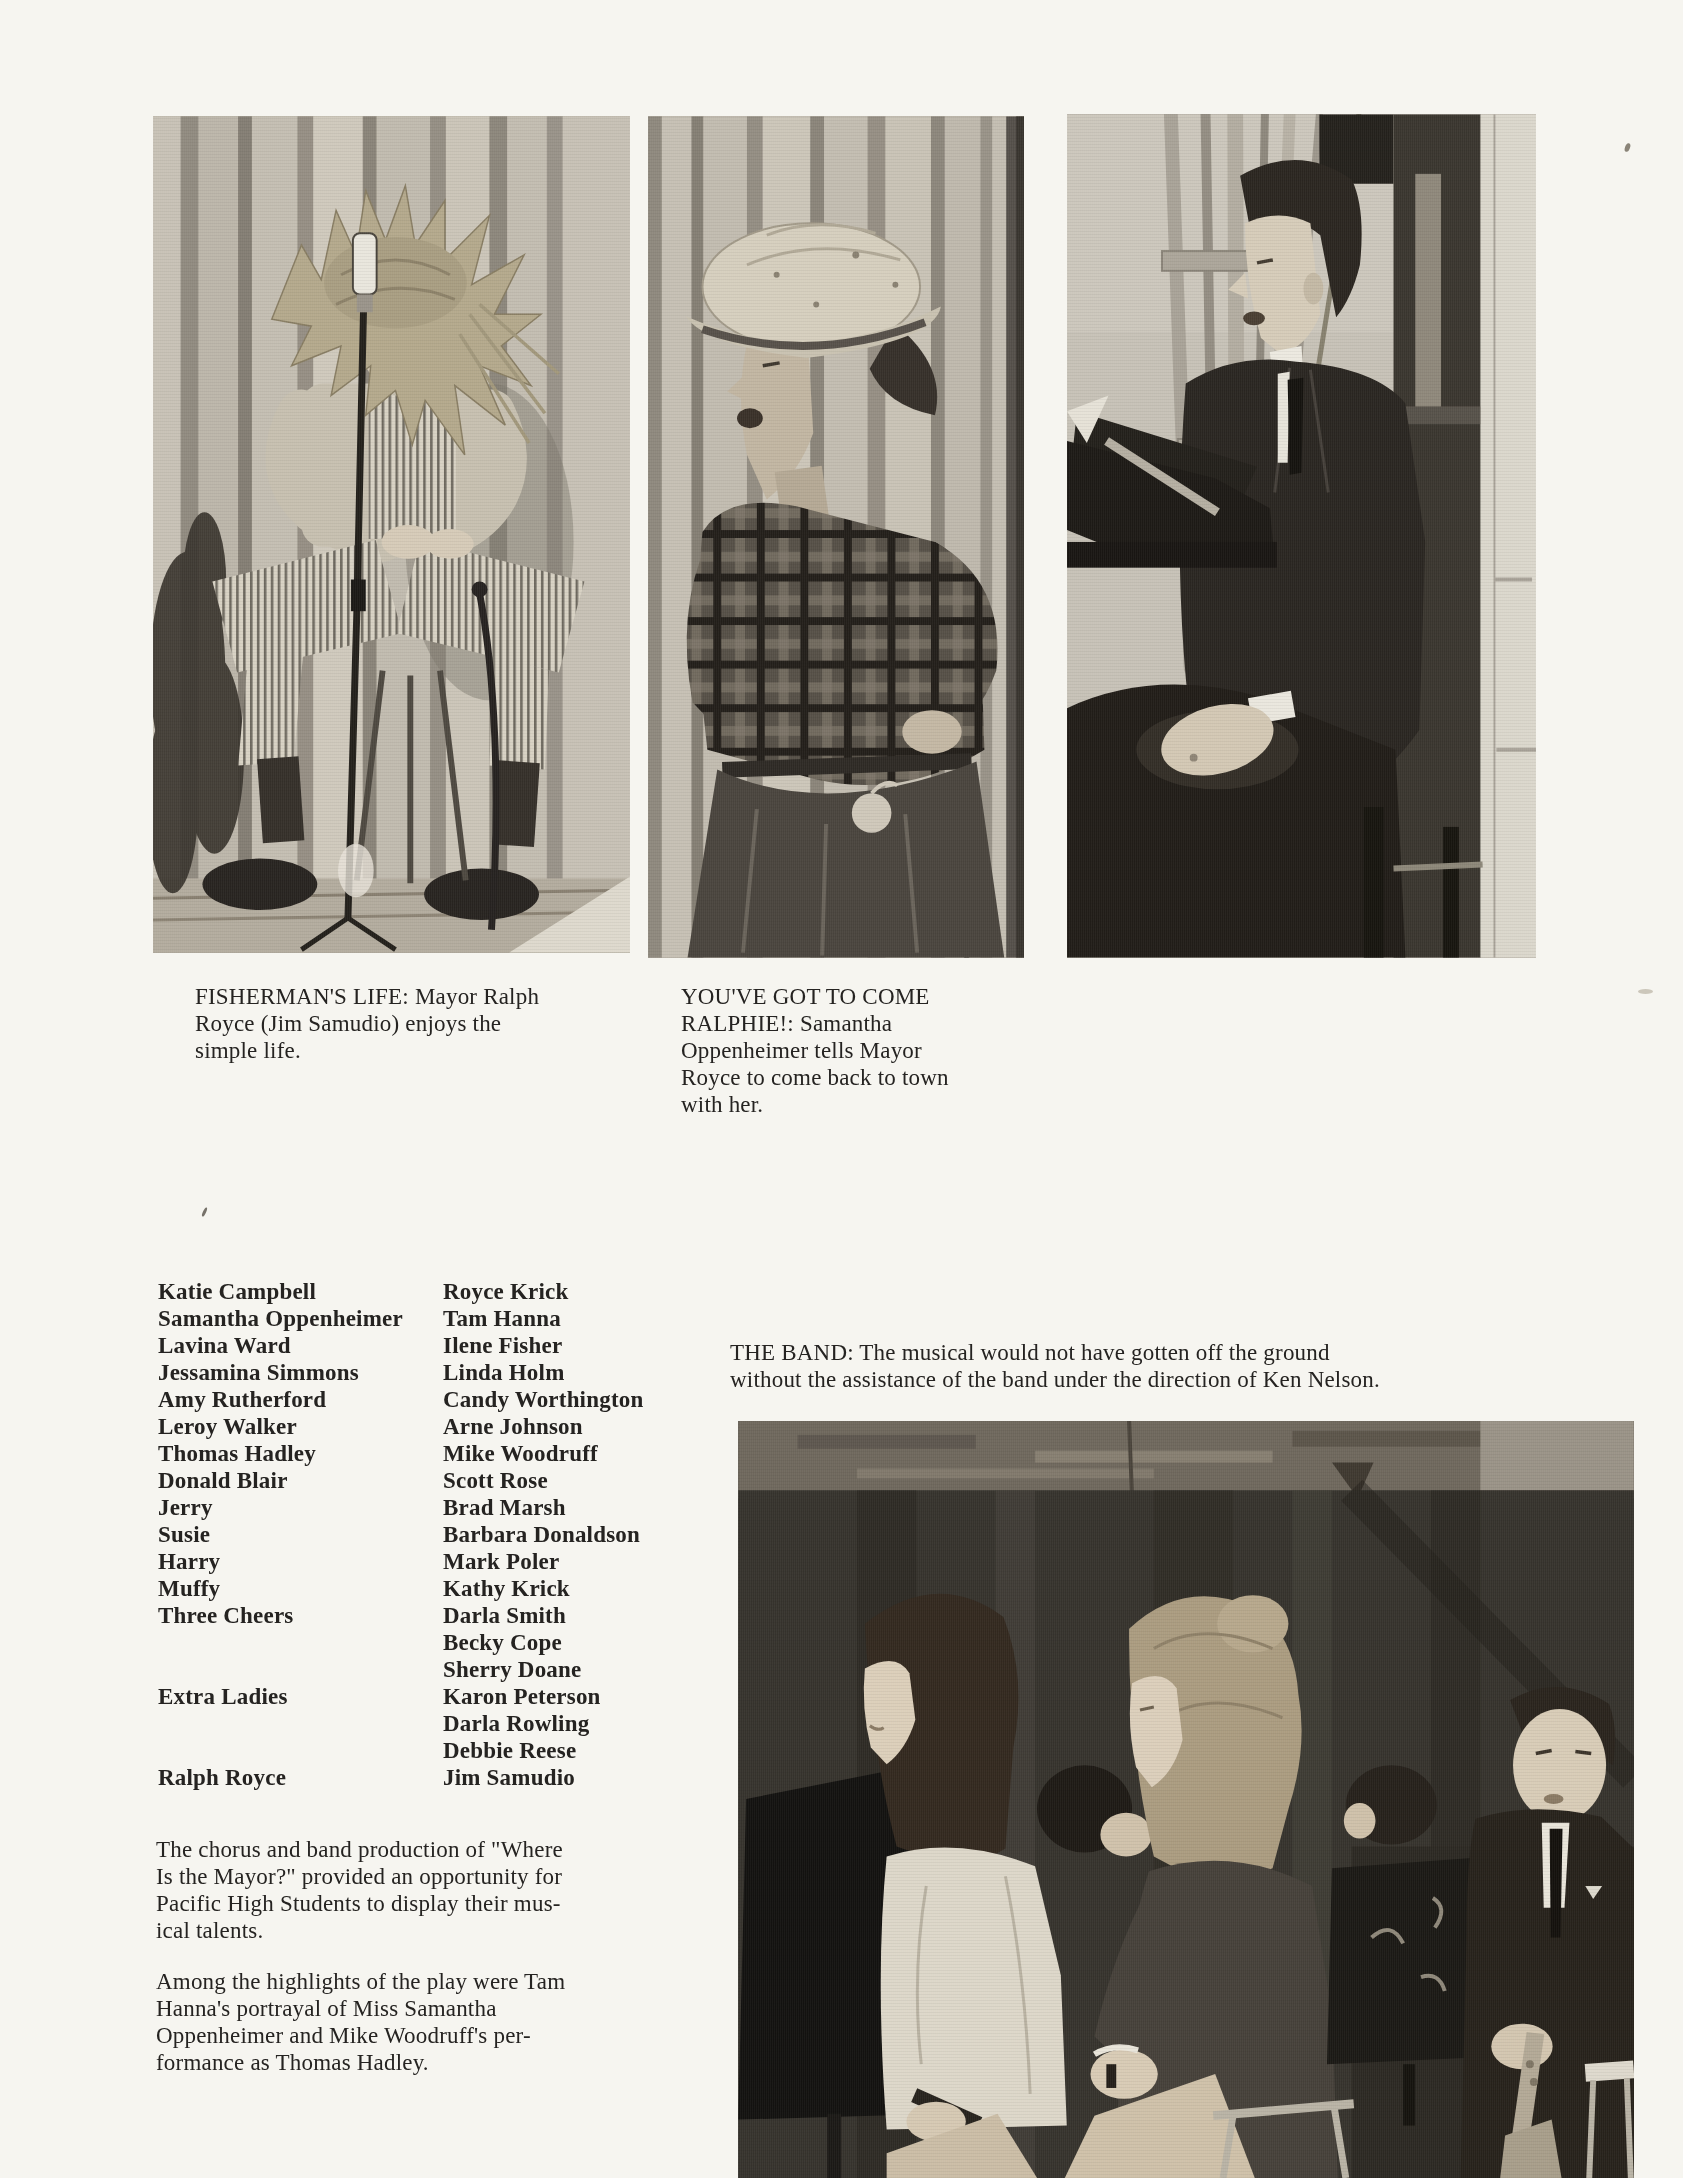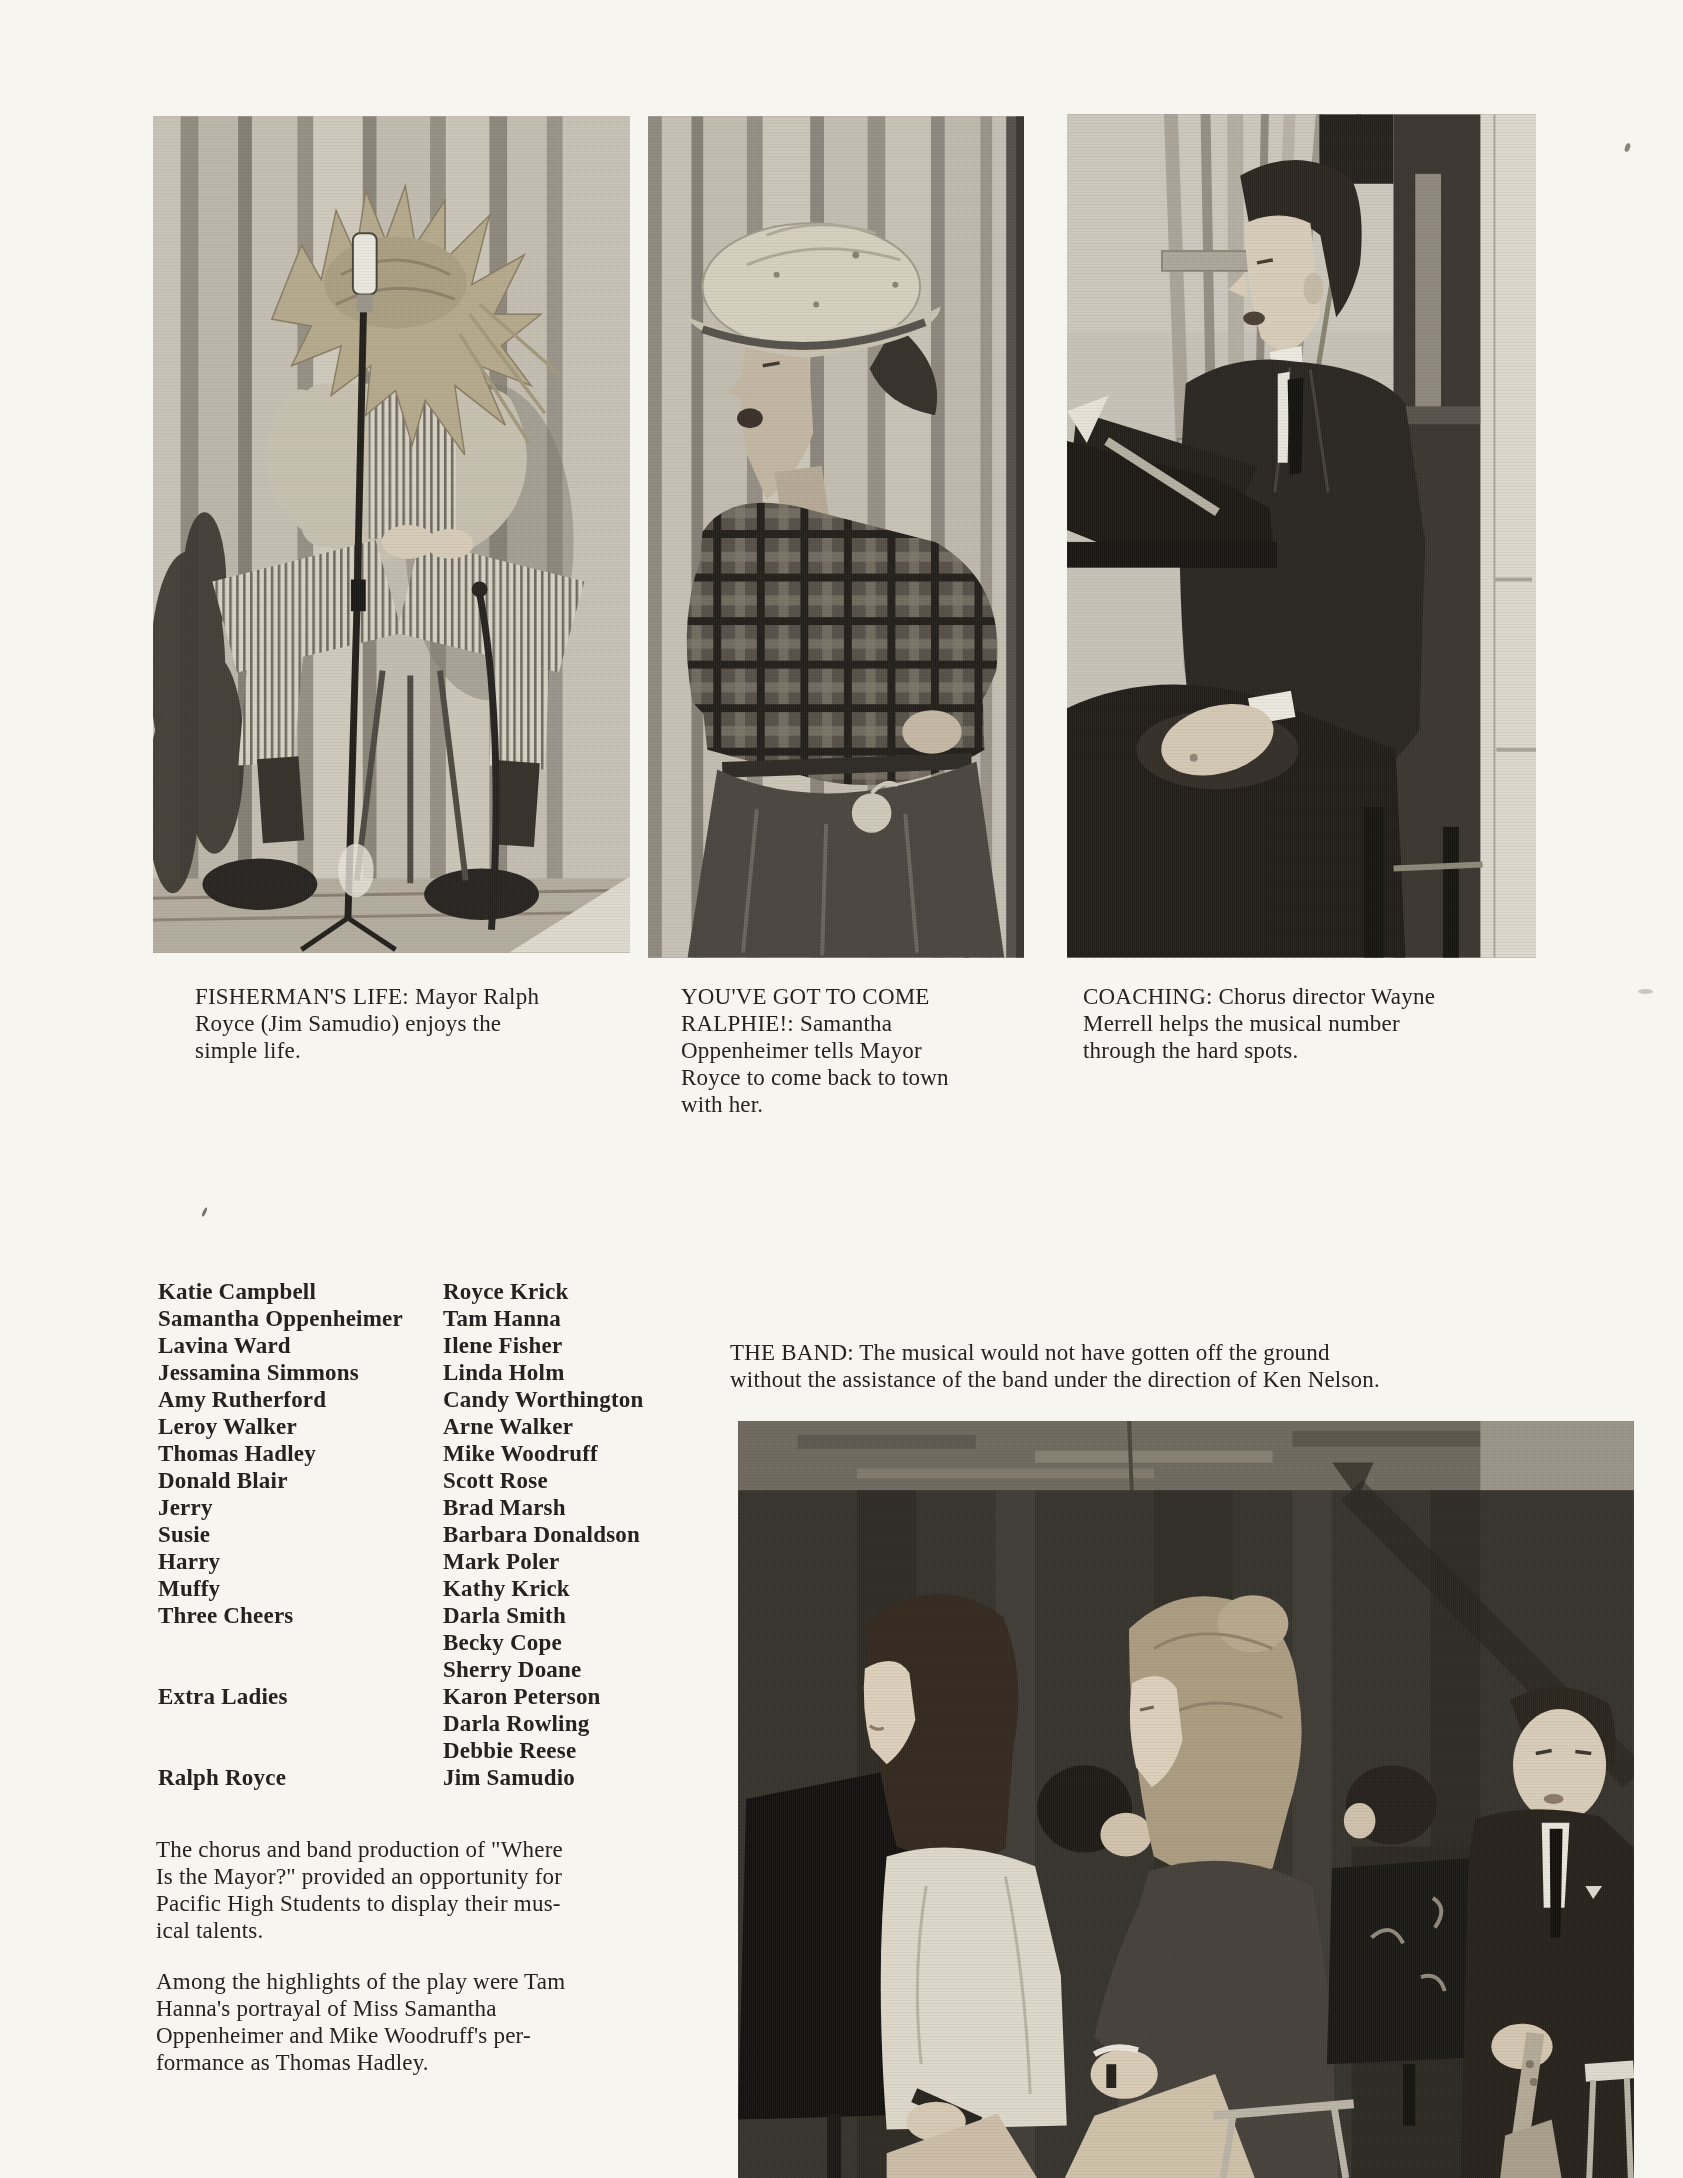--- a/index.html
+++ b/index.html
@@ -258,23 +258,20 @@
   </div>
 
   <div class="caption caption-fisherman">FISHERMAN'S LIFE: Mayor Ralph
 Royce (Jim Samudio) enjoys the
 simple life.</div>
   <div class="caption caption-ralphie">YOU'VE GOT TO COME
 RALPHIE!: Samantha
 Oppenheimer tells Mayor
 Royce to come back to town
 with her.</div>
-  <div class="caption caption-coaching">COACHING: Chorus director Wayne
-Merrell helps the musical number
-through the hard spots.</div>
 
   <div class="cast">
       <div class="cast-row">
         <span>Katie Campbell</span>
         <span>Royce Krick</span>
       </div>
       <div class="cast-row">
         <span>Samantha Oppenheimer</span>
         <span>Tam Hanna</span>
       </div>
@@ -285,21 +282,21 @@
       <div class="cast-row">
         <span>Jessamina Simmons</span>
         <span>Linda Holm</span>
       </div>
       <div class="cast-row">
         <span>Amy Rutherford</span>
         <span>Candy Worthington</span>
       </div>
       <div class="cast-row">
         <span>Leroy Walker</span>
-        <span>Arne Walker</span>
+        <span>Arne Johnson</span>
       </div>
       <div class="cast-row">
         <span>Thomas Hadley</span>
         <span>Mike Woodruff</span>
       </div>
       <div class="cast-row">
         <span>Donald Blair</span>
         <span>Scott Rose</span>
       </div>
       <div class="cast-row">

